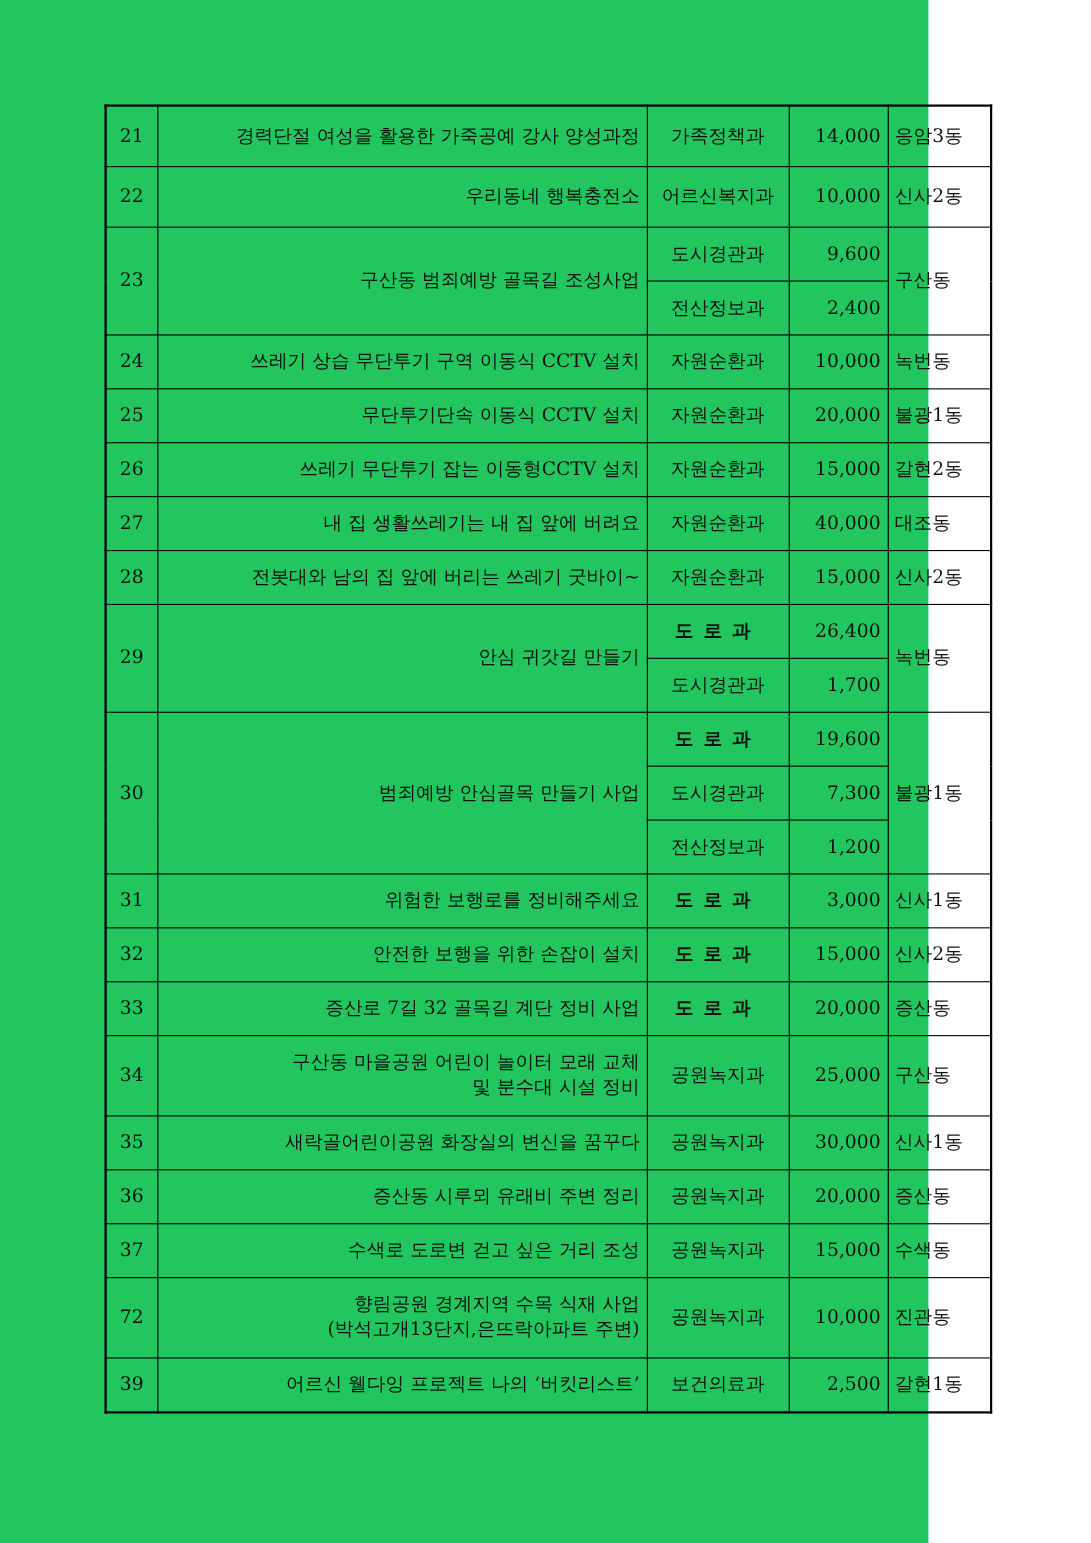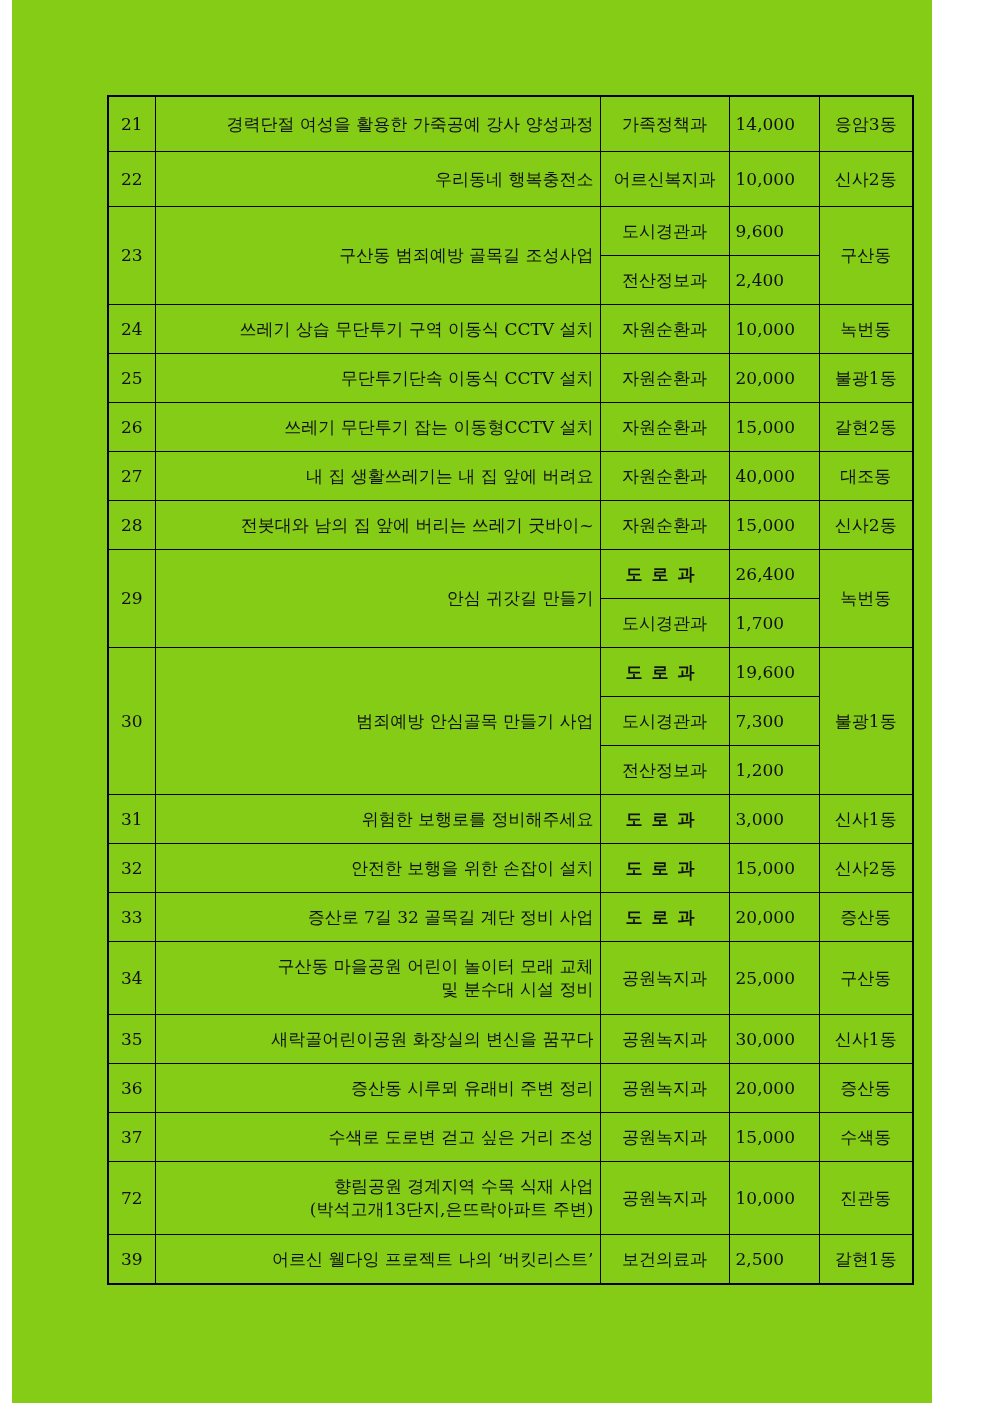--- a/index.html
+++ b/index.html
@@ -1,17 +1,17 @@
 <!DOCTYPE html>
 <html><head>
 <meta charset="utf-8">
 <style>
   html, body { margin: 0; padding: 0; background: #ffffff; }
   body { width: 992px; height: 1403px; position: relative; font-family: "DejaVu Serif", "Liberation Serif", serif; color: #111; }
-  .page { position: absolute; left: 0; top: 0; width: 920px; height: 1403px; background: #84cc16; margin-left: 12px; }
+  .page { position: absolute; left: 0; top: 0; width: 844px; height: 1403px; background: #22c55e; }
   table.budget {
     position: absolute; left: 95px; top: 95px;
     width: 805px;
     border-collapse: collapse;
     border: 2px solid #000;
     table-layout: fixed;
     font-size: 17px;
   }
   table.budget td {
     border: 1px solid #000;
@@ -22,22 +22,22 @@
     overflow: hidden;
   }
   col.c-no { width: 47px; }
   col.c-title { width: 445px; }
   col.c-dept { width: 129px; }
   col.c-amt { width: 90px; }
   col.c-dong { width: 94px; }
   td.no { text-align: center; padding: 0; }
   td.title { text-align: right; padding-left: 9px; }
   td.dept { text-align: center; }
-  td.amt { text-align: left; padding-right: 7px; }
-  td.dong { text-align: center; padding: 0; }
+  td.amt { text-align: right; padding-right: 7px; }
+  td.dong { padding: 0; }
   tr.h54 td { height: 54px; }
   tr.h48 td { height: 48px; }
   tr.h73 td { height: 72px; }
   .spaced { letter-spacing: 9px; font-weight: bold; }
   .title-line { display: block; }
 </style>
 </head>
 <body>
 
 <div class="page">

